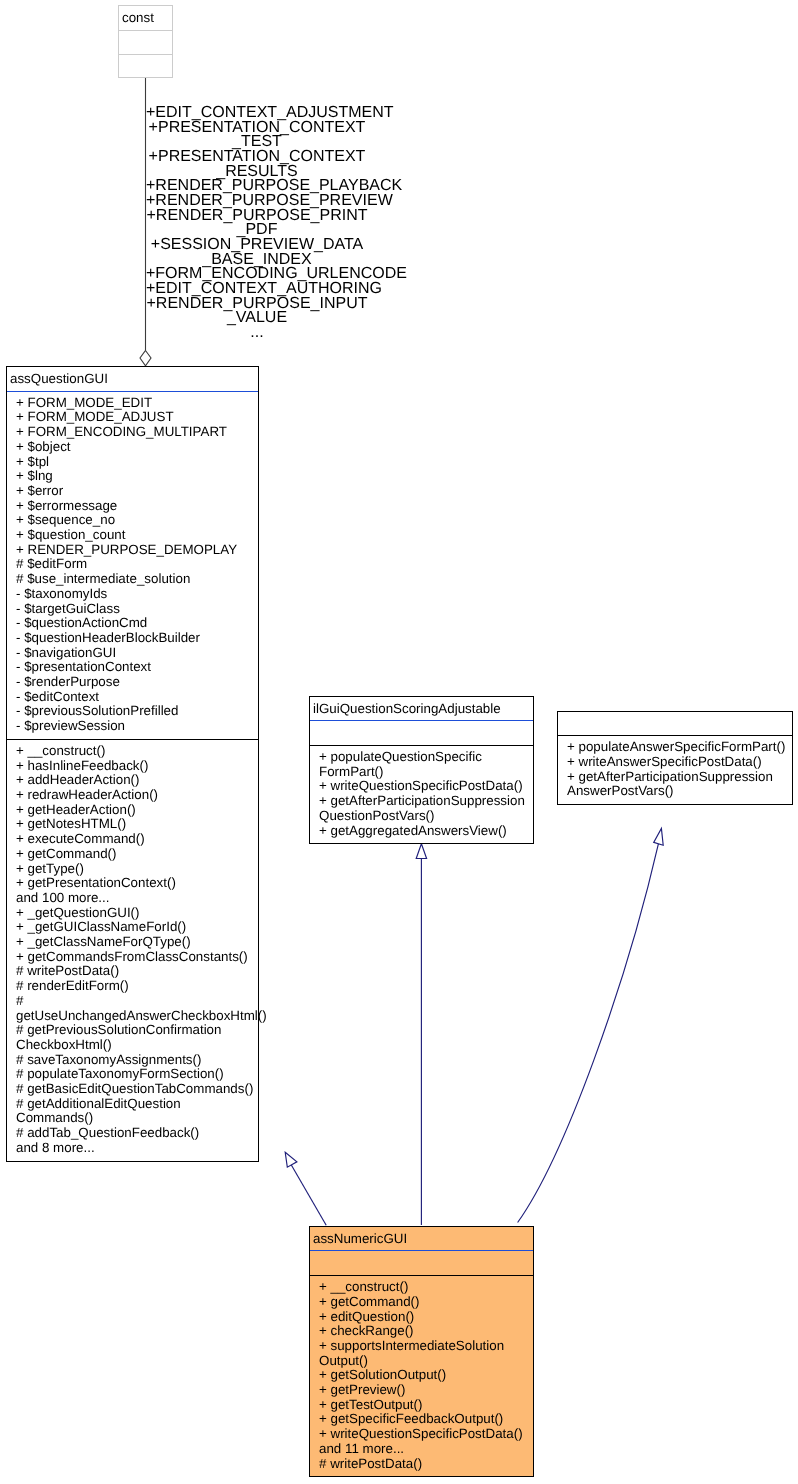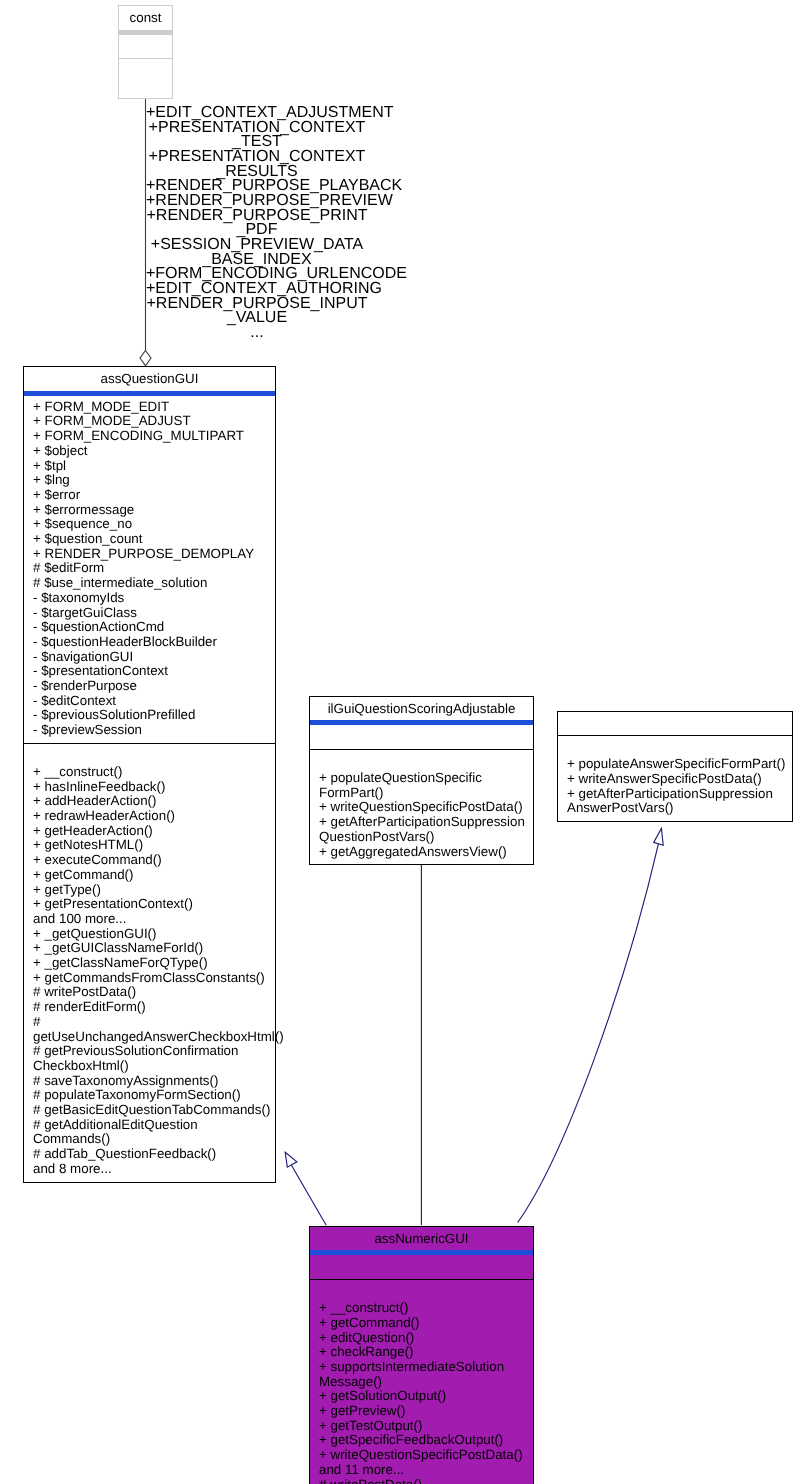--- a/index.html
+++ b/index.html
@@ -5,27 +5,27 @@
 <style>
   html,body{margin:0;padding:0;background:#ffffff;}
   body{width:798px;height:1484px;position:relative;overflow:hidden;
        font-family:"Liberation Sans",sans-serif;font-size:13.35px;color:#000;
        -webkit-font-smoothing:antialiased;text-rendering:geometricPrecision;}
   #diagram{position:absolute;left:0;top:0;width:798px;height:1484px;}
   .uml-class .title,.uml-class .row,.edge-label .lbl-line{will-change:opacity;}
   svg.edges{position:absolute;left:0;top:0;width:798px;height:1484px;overflow:visible;}
   .uml-class{position:absolute;box-sizing:border-box;background:#ffffff;
              border:1px solid #000;}
-  .uml-class .title{text-align:center;padding:5px 3px 4px 3px;line-height:14.7px;
-             border-bottom:5px solid #1d4ed8;}
+  .uml-class .title{text-align:left;padding:5px 3px 4px 3px;line-height:14.7px;
+             border-bottom:1px solid #1d4ed8;}
   .uml-class .attrs{padding:4px 0 5px 0;border-bottom:1px solid #000;}
-  .uml-class .ops{padding:4px 0 5px 0;margin-top:17px;}
+  .uml-class .ops{padding:4px 0 5px 0;}
   .uml-class .row{line-height:14.7px;padding-left:9px;white-space:pre-line;}
   .uml-class .empty{height:23.8px;padding:0;}
-  .uml-class.highlight{background:#a21caf;}
+  .uml-class.highlight{background:#fdba74;}
   .uml-class.const-box{border-color:#cccccc;}
   .uml-class.const-box .title,
   .uml-class.const-box .attrs{border-bottom-color:#cccccc;}
   .uml-class.const-box .empty{height:22.8px;}
   .edge-label{position:absolute;text-align:center;line-height:14.9px;white-space:nowrap;font-size:16px;}
   .edge-label .lbl-line{line-height:14.65px;}
   .edge-label .lbl-line.ljust{text-align:center;}
 </style>
 </head>
 <body>
@@ -65,21 +65,21 @@
       <div class="lbl-line">_PDF</div>
       <div class="lbl-line ljust">+SESSION_PREVIEW_DATA</div>
       <div class="lbl-line">_BASE_INDEX</div>
       <div class="lbl-line">+FORM_ENCODING_URLENCODE</div>
       <div class="lbl-line">+EDIT_CONTEXT_AUTHORING</div>
       <div class="lbl-line ljust">+RENDER_PURPOSE_INPUT</div>
       <div class="lbl-line">_VALUE</div>
       <div class="lbl-line">...</div>
     </div>
 
-  <div class="uml-class" style="left:23px;top:366px;width:253px;">
+  <div class="uml-class" style="left:6px;top:366px;width:253px;">
     <div class="title">assQuestionGUI</div>
     <div class="attrs" id="attrs-assQuestionGUI">
         <div class="row">+ FORM_MODE_EDIT</div>
         <div class="row">+ FORM_MODE_ADJUST</div>
         <div class="row">+ FORM_ENCODING_MULTIPART</div>
         <div class="row">+ $object</div>
         <div class="row">+ $tpl</div>
         <div class="row">+ $lng</div>
         <div class="row">+ $error</div>
         <div class="row">+ $errormessage</div>
@@ -155,21 +155,21 @@
 
   <div class="uml-class highlight" style="left:309px;top:1225.6px;width:225px;">
     <div class="title">assNumericGUI</div>
     <div class="attrs empty"></div>
     <div class="ops" id="ops-assNumericGUI">
         <div class="row">+ __construct()</div>
         <div class="row">+ getCommand()</div>
         <div class="row">+ editQuestion()</div>
         <div class="row">+ checkRange()</div>
         <div class="row">+ supportsIntermediateSolution
-Message()</div>
+Output()</div>
         <div class="row">+ getSolutionOutput()</div>
         <div class="row">+ getPreview()</div>
         <div class="row">+ getTestOutput()</div>
         <div class="row">+ getSpecificFeedbackOutput()</div>
         <div class="row">+ writeQuestionSpecificPostData()</div>
         <div class="row">and 11 more...</div>
         <div class="row"># writePostData()</div>
       </div>
   </div>
 

